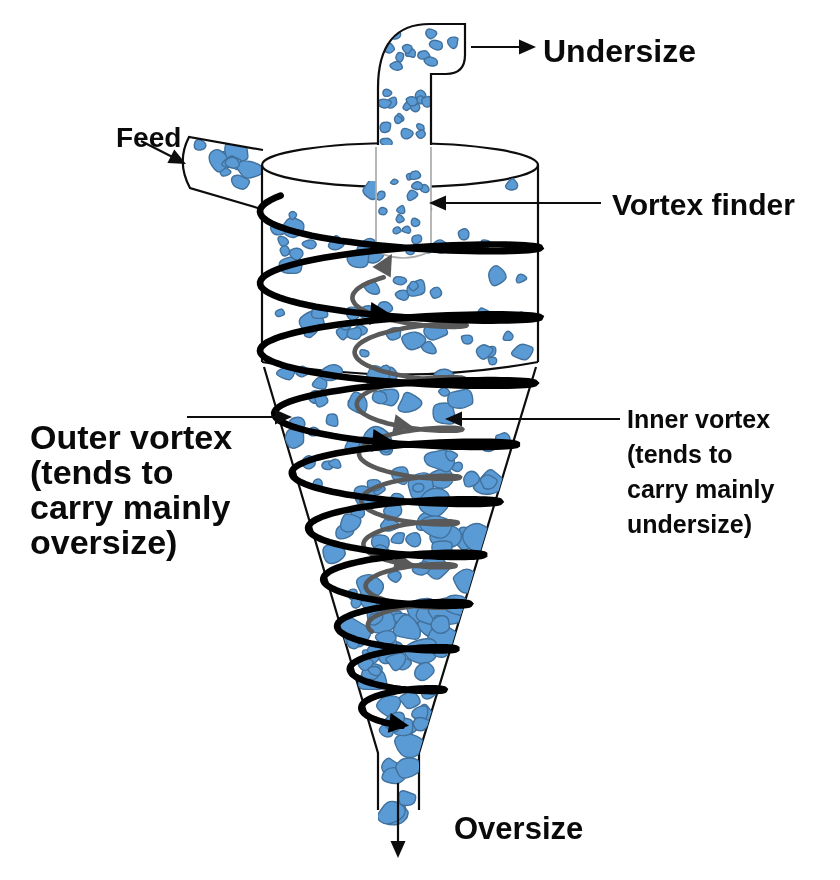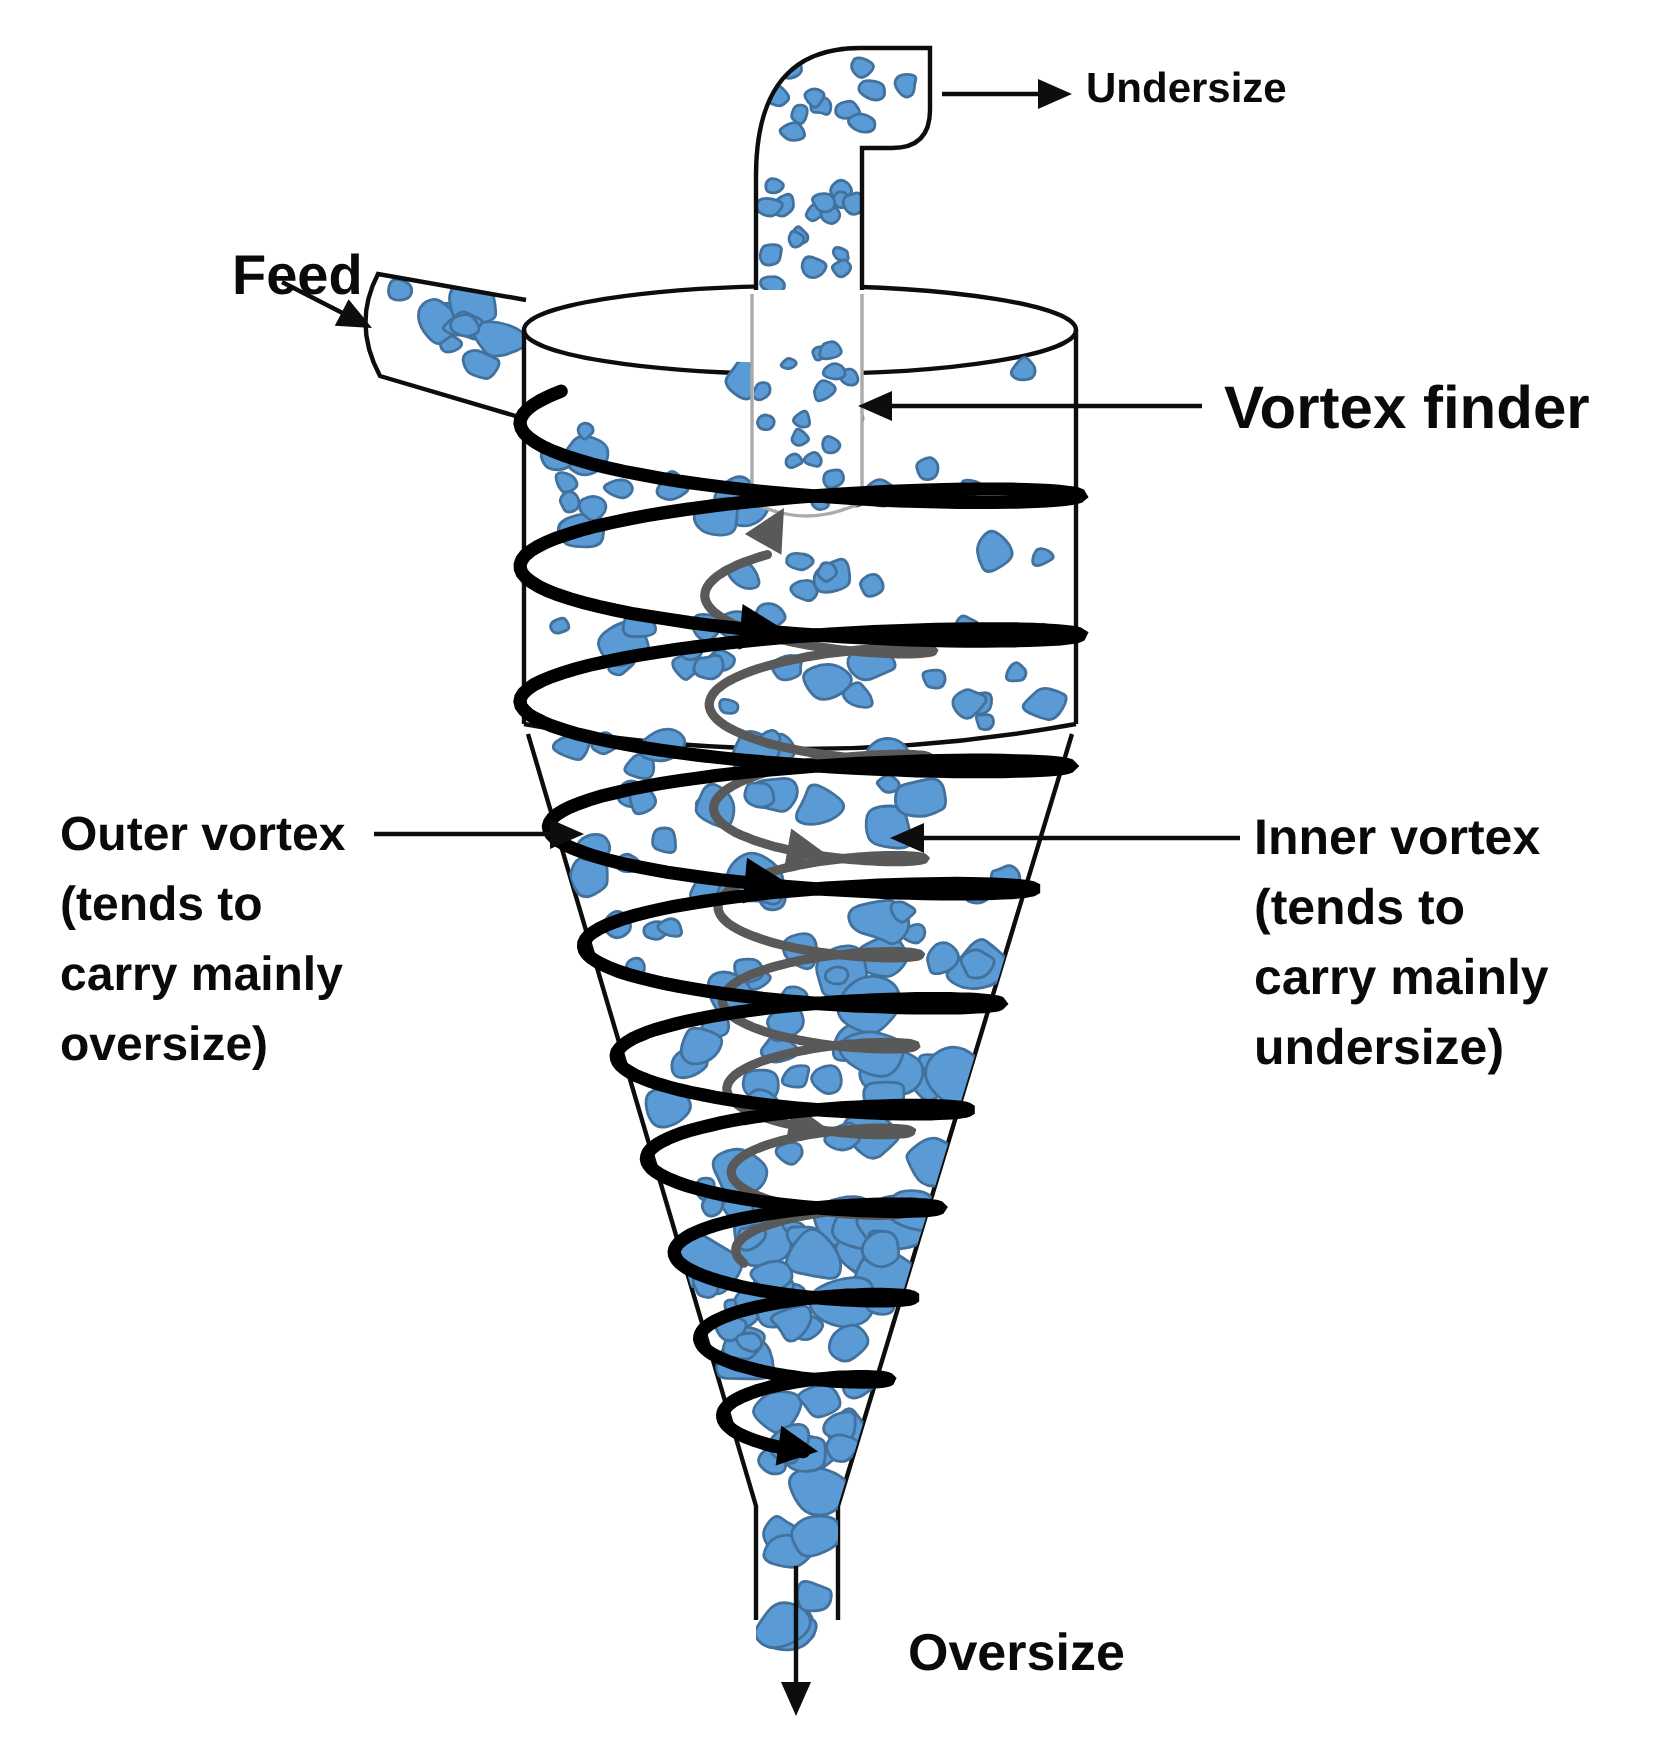--- a/index.html
+++ b/index.html
@@ -1,25 +1,25 @@
 <!DOCTYPE html>
 <html><head>
 <meta charset="utf-8">
 <style>
   html,body{margin:0;padding:0;background:#ffffff;}
   .stage{position:relative;width:840px;height:880px;overflow:hidden;background:#fff;
          font-family:"Liberation Sans","DejaVu Sans",sans-serif;}
   .stage svg{position:absolute;left:0;top:0;}
   .lbl{position:absolute;font-weight:700;color:#0a0a0a;white-space:nowrap;}
   #lbl-feed{left:76px;top:122px;font-size:28px;margin-left:40px;}
-  #lbl-undersize{left:543px;top:33px;font-size:21px;}
+  #lbl-undersize{left:543px;top:33px;font-size:32px;}
   #lbl-vortexfinder{left:612px;top:188px;font-size:30px;}
-  #lbl-outer{left:30px;top:400px;font-size:24px;line-height:35px;}
+  #lbl-outer{left:30px;top:420px;font-size:34px;line-height:35px;}
   #lbl-inner{left:627px;top:402px;font-size:25px;line-height:35px;}
-  #lbl-oversize{left:454px;top:811px;font-size:26px;}
+  #lbl-oversize{left:454px;top:811px;font-size:31px;}
 </style>
 </head>
 <body>
 
 <div class="stage">
 
   <svg id="scene" width="840" height="880" viewBox="0 0 840 880">
     <defs>
       <clipPath id="clip-feed">
         <path d="M189,137 L263,150 L268,211 L190,188 Q176,162 189,137 Z"></path>

